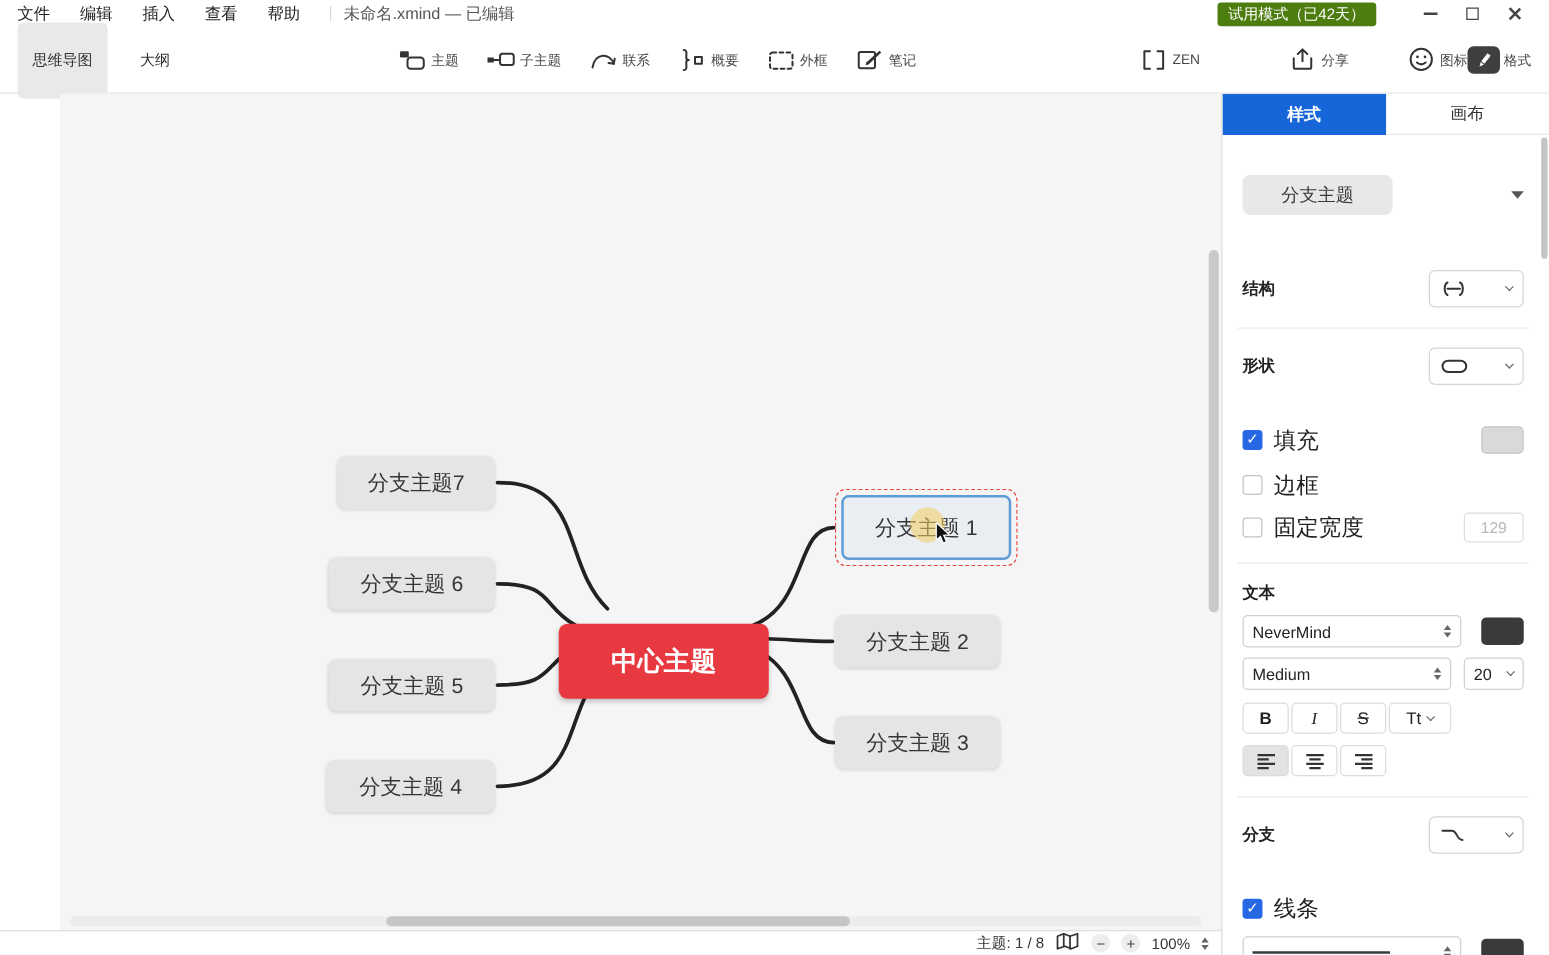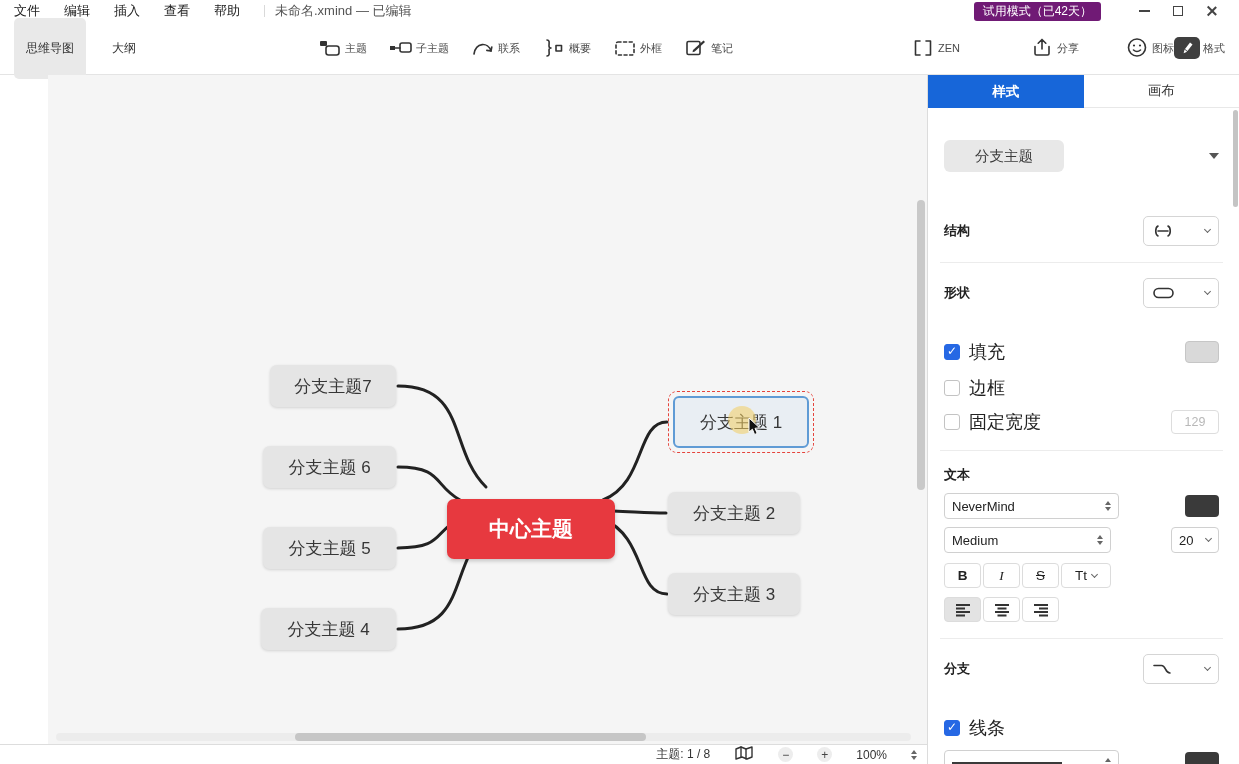--- a/index.html
+++ b/index.html
@@ -6,21 +6,21 @@
   html,body { width:1239px; height:764px; overflow:hidden; }
   body { font-family:"Liberation Sans","DejaVu Sans",sans-serif; background:#fff; color:#2e2e2e; }
 
   .app { width:1239px; height:764px; display:flex; flex-direction:column; background:#fff; }
 
   
   .menubar { height:22px; display:flex; align-items:center; padding:0 10px 0 14px; font-size:13px; background:#fff; flex:0 0 auto; }
   .menu-item { margin-right:24px; color:#222; cursor:default; white-space:nowrap; }
   .menu-sep { width:1px; height:12px; background:#d9d9d9; margin:0 10px 0 0; }
   .doc-title { color:#555; white-space:nowrap; }
-  .trial-badge { margin-left:auto; background:#701a75; color:#fff; font-size:12px; padding:1px 9px; border-radius:3px; white-space:nowrap; }
+  .trial-badge { margin-left:auto; background:#4d7c0f; color:#fff; font-size:12px; padding:1px 9px; border-radius:3px; white-space:nowrap; }
   .win-controls { display:flex; align-items:center; margin-left:26px; }
   .win-btn { width:34px; height:20px; display:flex; align-items:center; justify-content:center; }
   .glyph-min { width:11px; height:1.5px; background:#444; }
   .glyph-max { width:10px; height:10px; border:1.5px solid #444; }
   .glyph-close { position:relative; width:12px; height:12px; }
   .glyph-close::before,.glyph-close::after { content:""; position:absolute; left:5px; top:0; width:1.5px; height:12px; background:#444; }
   .glyph-close::before { transform:rotate(45deg); }
   .glyph-close::after { transform:rotate(-45deg); }
 
   
@@ -47,28 +47,28 @@
   .central { background:#e7393f; color:#fff; font-weight:bold; font-size:21px; border-radius:7px; box-shadow:0 2px 4px rgba(0,0,0,.2); }
   .sel-outer { position:absolute; border:1.6px dashed #e5443c; border-radius:9px; padding:4px; display:flex; }
   .sel-inner { flex:1; display:flex; align-items:center; justify-content:center; background:#e9eef3; border:2px solid #5f9bd5; border-radius:6px; font-size:17px; color:#363636; }
   .hl-circle { position:absolute; width:28px; height:28px; border-radius:50%; background:rgba(242,205,96,.55); }
   .cursor { position:absolute; }
   .scroll-h { position:absolute; left:8px; right:16px; bottom:3px; height:8px; border-radius:4px; background:#ececec; }
   .scroll-h .thumb { position:absolute; left:28%; width:41%; top:0; height:8px; border-radius:4px; background:#c6c6c6; }
   .scroll-v { position:absolute; right:2px; top:125px; width:8px; height:290px; border-radius:4px; background:#c9c9c9; }
 
   
-  .statusbar { height:20px; border-top:1px solid #ddd; background:#fff; display:flex; align-items:center; justify-content:flex-end; gap:24px; padding:0 10px; font-size:12px; color:#333; flex:0 0 auto; }
+  .statusbar { height:20px; border-top:1px solid #ddd; background:#fff; display:flex; align-items:center; justify-content:flex-end; gap:9px; padding:0 10px; font-size:12px; color:#333; flex:0 0 auto; }
   .zoom-btn { width:15px; height:15px; border-radius:50%; background:#ededed; display:flex; align-items:center; justify-content:center; font-size:12px; color:#444; line-height:1; }
   .spin { display:flex; flex-direction:column; gap:2px; align-items:center; }
   .tri-up { width:0; height:0; border-left:3.5px solid transparent; border-right:3.5px solid transparent; border-bottom:4px solid #666; }
   .tri-down { width:0; height:0; border-left:3.5px solid transparent; border-right:3.5px solid transparent; border-top:4px solid #666; }
 
   
-  .panel { width:312px; flex:0 0 auto; background:#fff; border-left:1px solid #dcdcdc; position:relative; overflow:hidden; }
+  .panel { width:262px; flex:0 0 auto; background:#fff; border-left:1px solid #dcdcdc; position:relative; overflow:hidden; }
   .panel-tabs { display:flex; height:33px; }
   .panel-tab { flex:1; display:flex; align-items:center; justify-content:center; font-size:13.5px; background:#fff; color:#333; border-bottom:1px solid #e8e8e8; }
   .panel-tab.active { background:#1766d9; color:#fff; font-weight:bold; border-bottom:none; }
   .pbody { padding:0 20px 0 16px; }
   .prow { display:flex; align-items:center; justify-content:space-between; }
   .plabel { font-size:13px; font-weight:bold; color:#222; }
   .selector-row { margin-top:32px; }
   .type-pill { background:#e8e8e8; border-radius:6px; height:32px; width:120px; display:flex; align-items:center; justify-content:center; font-size:14.5px; color:#3a3a3a; }
   .tri-dd { width:0; height:0; border-left:5px solid transparent; border-right:5px solid transparent; border-top:6px solid #555; }
   .hr { border-top:1px solid #ececec; margin:16px -4px 0; }

